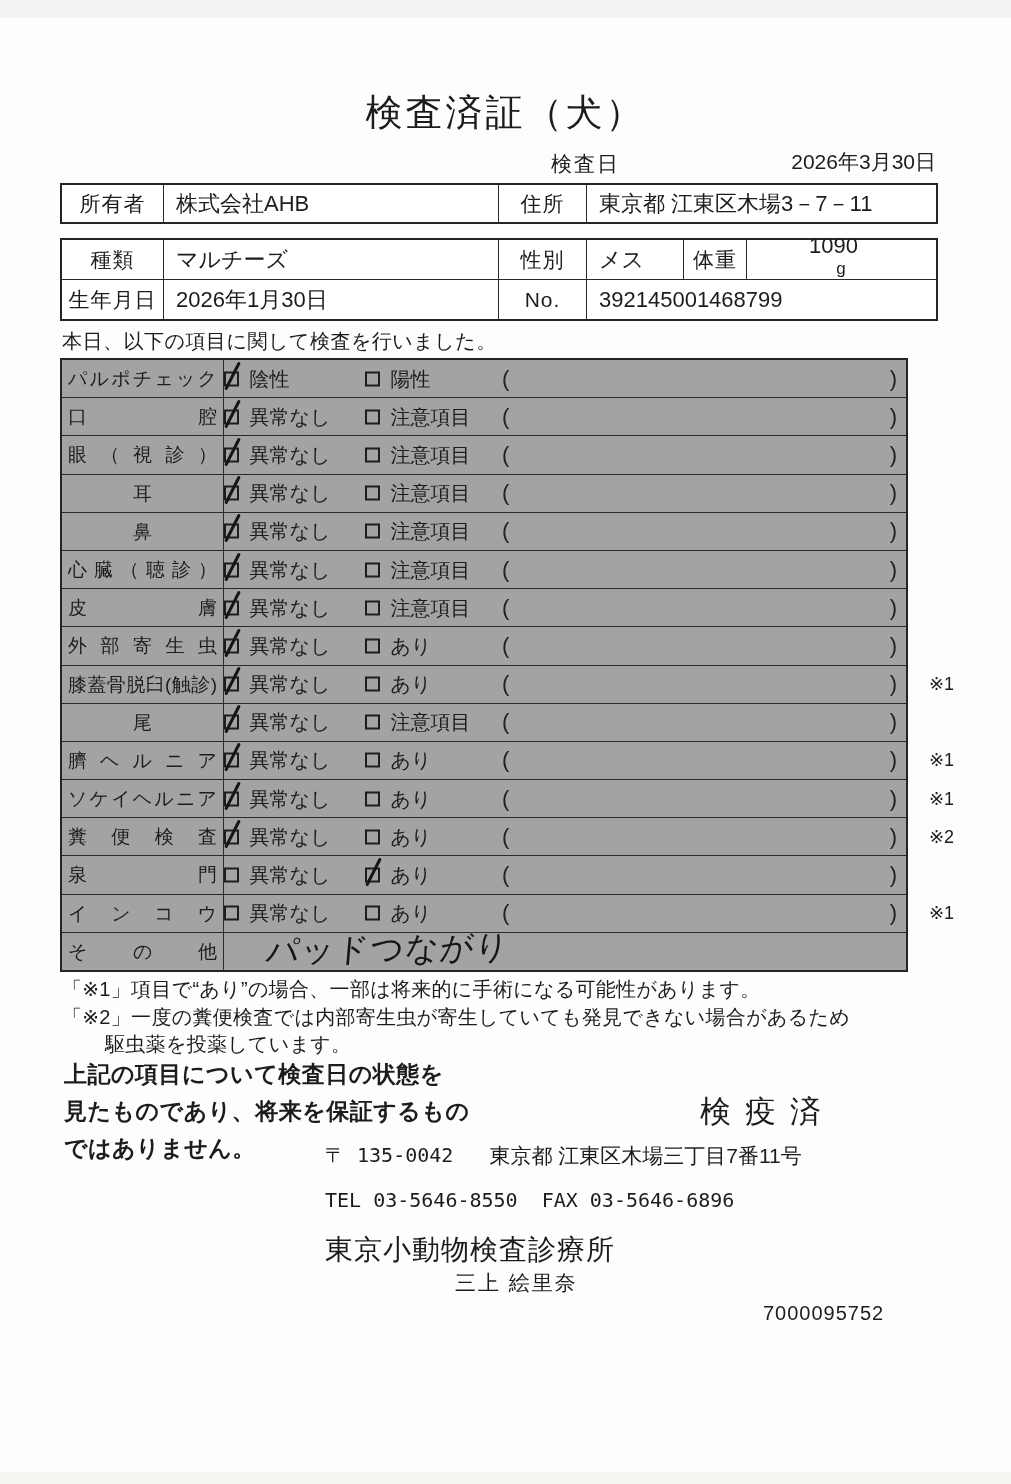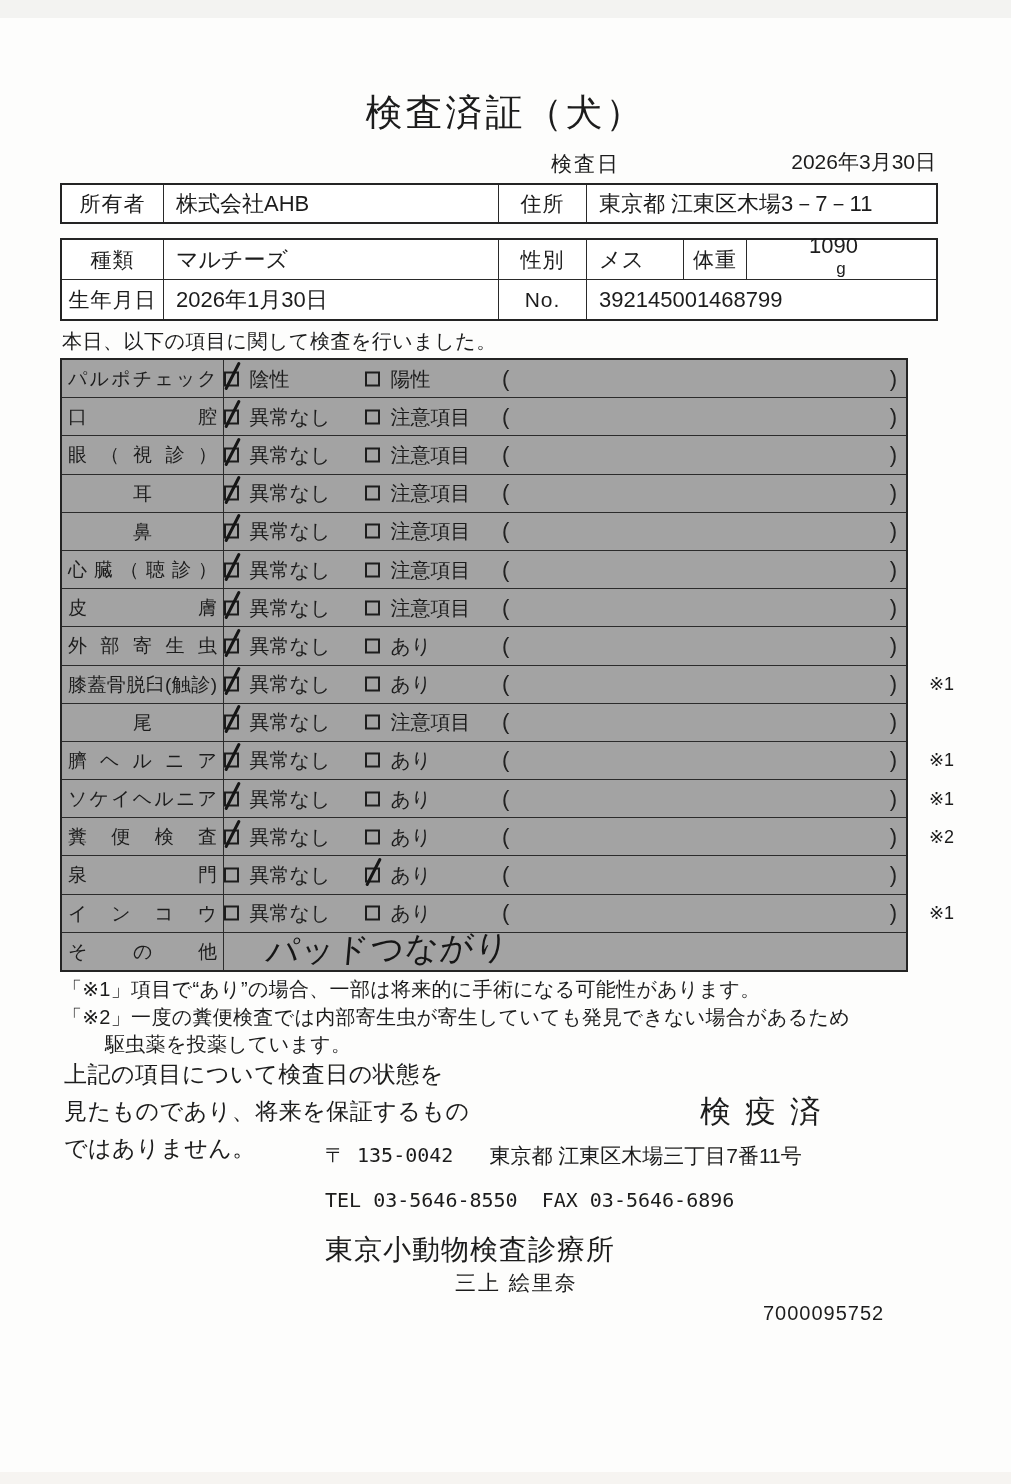--- a/index.html
+++ b/index.html
@@ -56,21 +56,21 @@
   .marker{position:absolute;right:-48px;top:50%;transform:translateY(-50%);font-size:18px;white-space:nowrap;}
   .handwritten{position:absolute;left:14px;top:-6px;font-size:33px;white-space:nowrap;
     transform:rotate(-1deg) skewX(-6deg);letter-spacing:1px;color:#161616;font-weight:500;}
 
   
   .fn{position:absolute;font-size:20px;letter-spacing:0.3px;}
   .fn1{left:62px;top:976px;}
   .fn2{left:62px;top:1004px;}
   .fn2b{left:105px;top:1031px;}
   .disclaimer{position:absolute;left:64px;top:1056px;font-size:23px;line-height:37px;
-    font-weight:400;letter-spacing:0.5px;}
+    font-weight:700;letter-spacing:0.5px;}
   .stamp{position:absolute;left:700px;top:1091px;font-size:31px;letter-spacing:14px;font-weight:500;}
 
   
   .addr-line{position:absolute;left:325px;top:1142px;font-size:21px;display:flex;}
   .addr-line .postal{font-family:"DejaVu Sans Mono","Liberation Mono",monospace;font-size:20px;}
   .addr-line .addr2{margin-left:36px;}
   .tel-line{position:absolute;left:325px;top:1188px;font-size:20px;
     font-family:"DejaVu Sans Mono","Liberation Mono",monospace;display:flex;}
   .tel-line .fax{margin-left:24px;}
   .clinic-name{position:absolute;left:325px;top:1231px;font-size:28px;letter-spacing:1px;}

